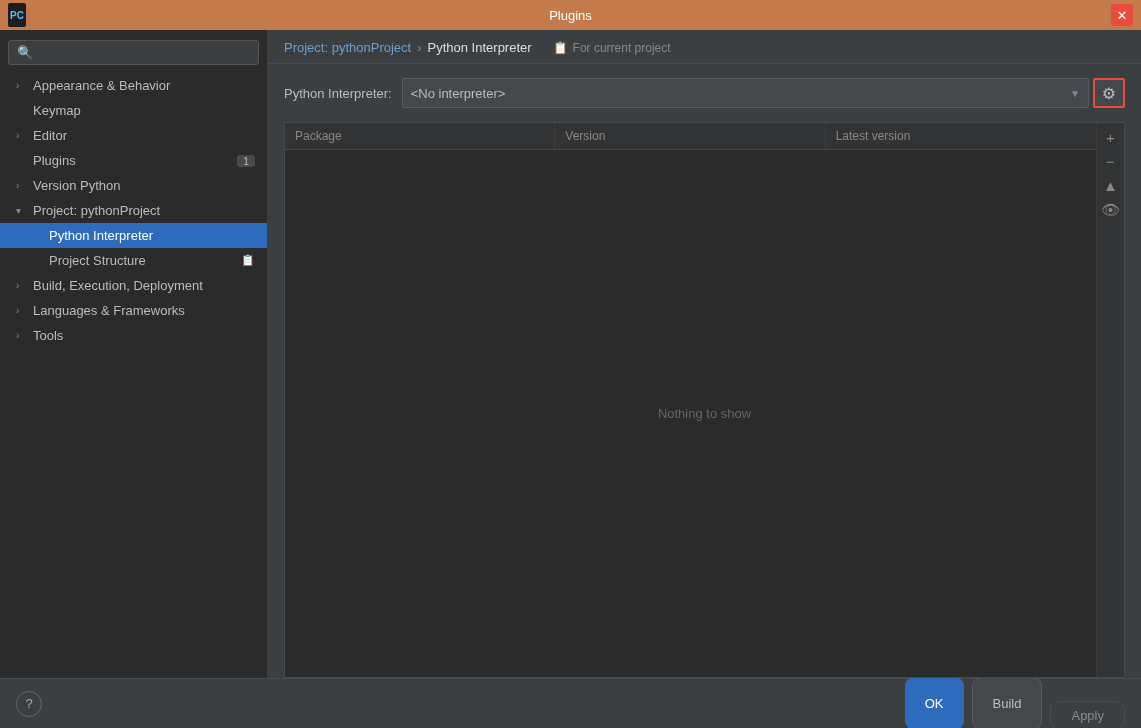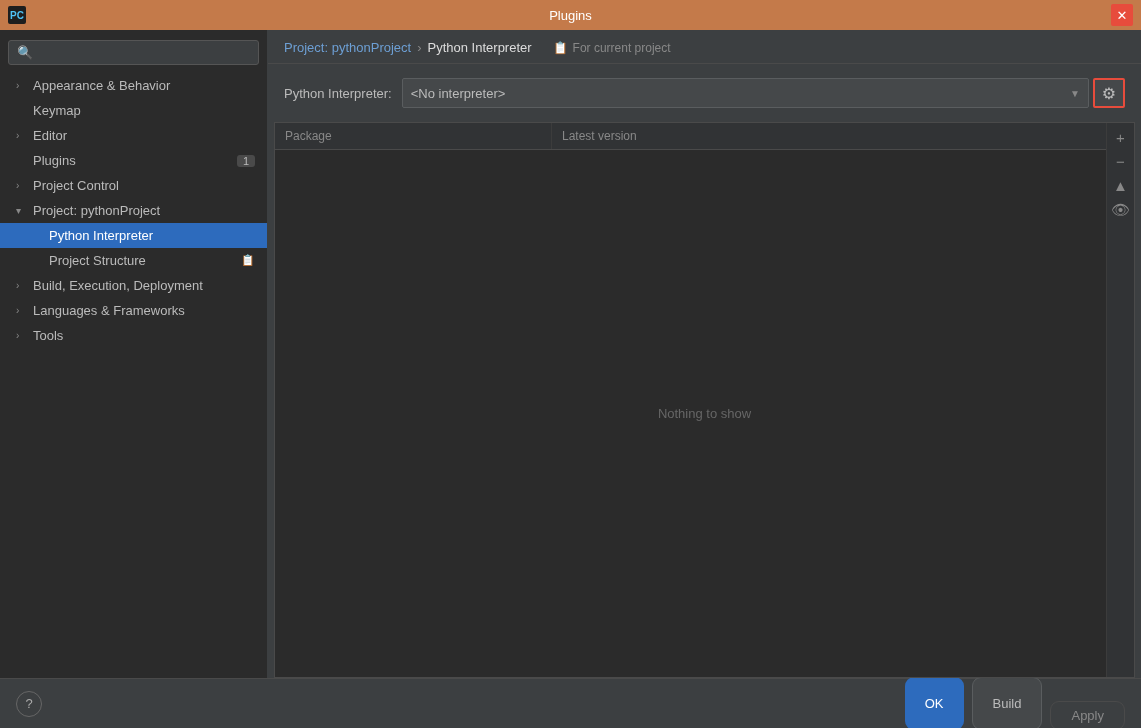--- a/index.html
+++ b/index.html
@@ -18,21 +18,21 @@
       background: #c47a4a;
       height: 30px;
       display: flex;
       align-items: center;
       justify-content: space-between;
       padding: 0 8px;
       position: relative;
     }
     .title-bar-icon {
       width: 18px;
-      height: 18px;
+      height: 24px;
       background: #1e1e1e;
       border-radius: 2px;
       display: flex; align-items: center; justify-content: center;
       font-size: 10px;
       color: #4fc3f7;
       font-weight: bold;
     }
     .title-bar-title {
       position: absolute;
       left: 50%;
@@ -196,21 +196,21 @@
       cursor: pointer;
       display: flex;
       align-items: center;
       justify-content: center;
       border-radius: 2px;
     }
 
     
     .table-area {
       flex: 1;
-      margin: 0 6px;
+      margin: 0 16px;
       border: 1px solid #4a4a4a;
       background: #2b2b2b;
       display: flex;
       flex-direction: column;
       overflow: hidden;
       position: relative;
     }
     .table-header {
       display: grid;
       grid-template-columns: 1fr 1fr 1fr 28px;
@@ -342,21 +342,21 @@
           <span class="chevron">›</span>
           <span>Editor</span>
         </div>
         <div class="nav-item">
           <span style="width: 12px; display: inline-block;"></span>
           <span>Plugins</span>
           <span class="badge">1</span>
         </div>
         <div class="nav-item">
           <span class="chevron">›</span>
-          <span>Project Control</span>
+          <span>Version Python</span>
         </div>
         <div class="nav-item">
           <span class="chevron">▾</span>
           <span>Project: pythonProject</span>
         </div>
         <div class="nav-item indent1 active">
           <span style="width: 12px; display: inline-block;"></span>
           <span>Python Interpreter</span>
         </div>
         <div class="nav-item indent1">
@@ -400,20 +400,21 @@
         </div>
         <button class="gear-btn">
           <span>⚙</span>
         </button>
       </div>
     </div>
 
     <div class="table-area">
       <div class="table-header">
         <div class="table-header-cell">Package</div>
+        <div class="table-header-cell">Version</div>
         <div class="table-header-cell">Latest version</div>
       </div>
       <div class="table-body">
         <span class="nothing-to-show">Nothing to show</span>
       </div>
 
       <div class="table-sidebar-actions">
         <button class="action-btn" title="Add">+</button>
         <button class="action-btn" title="Remove">−</button>
         <button class="action-btn" title="Upgrade">▲</button>

